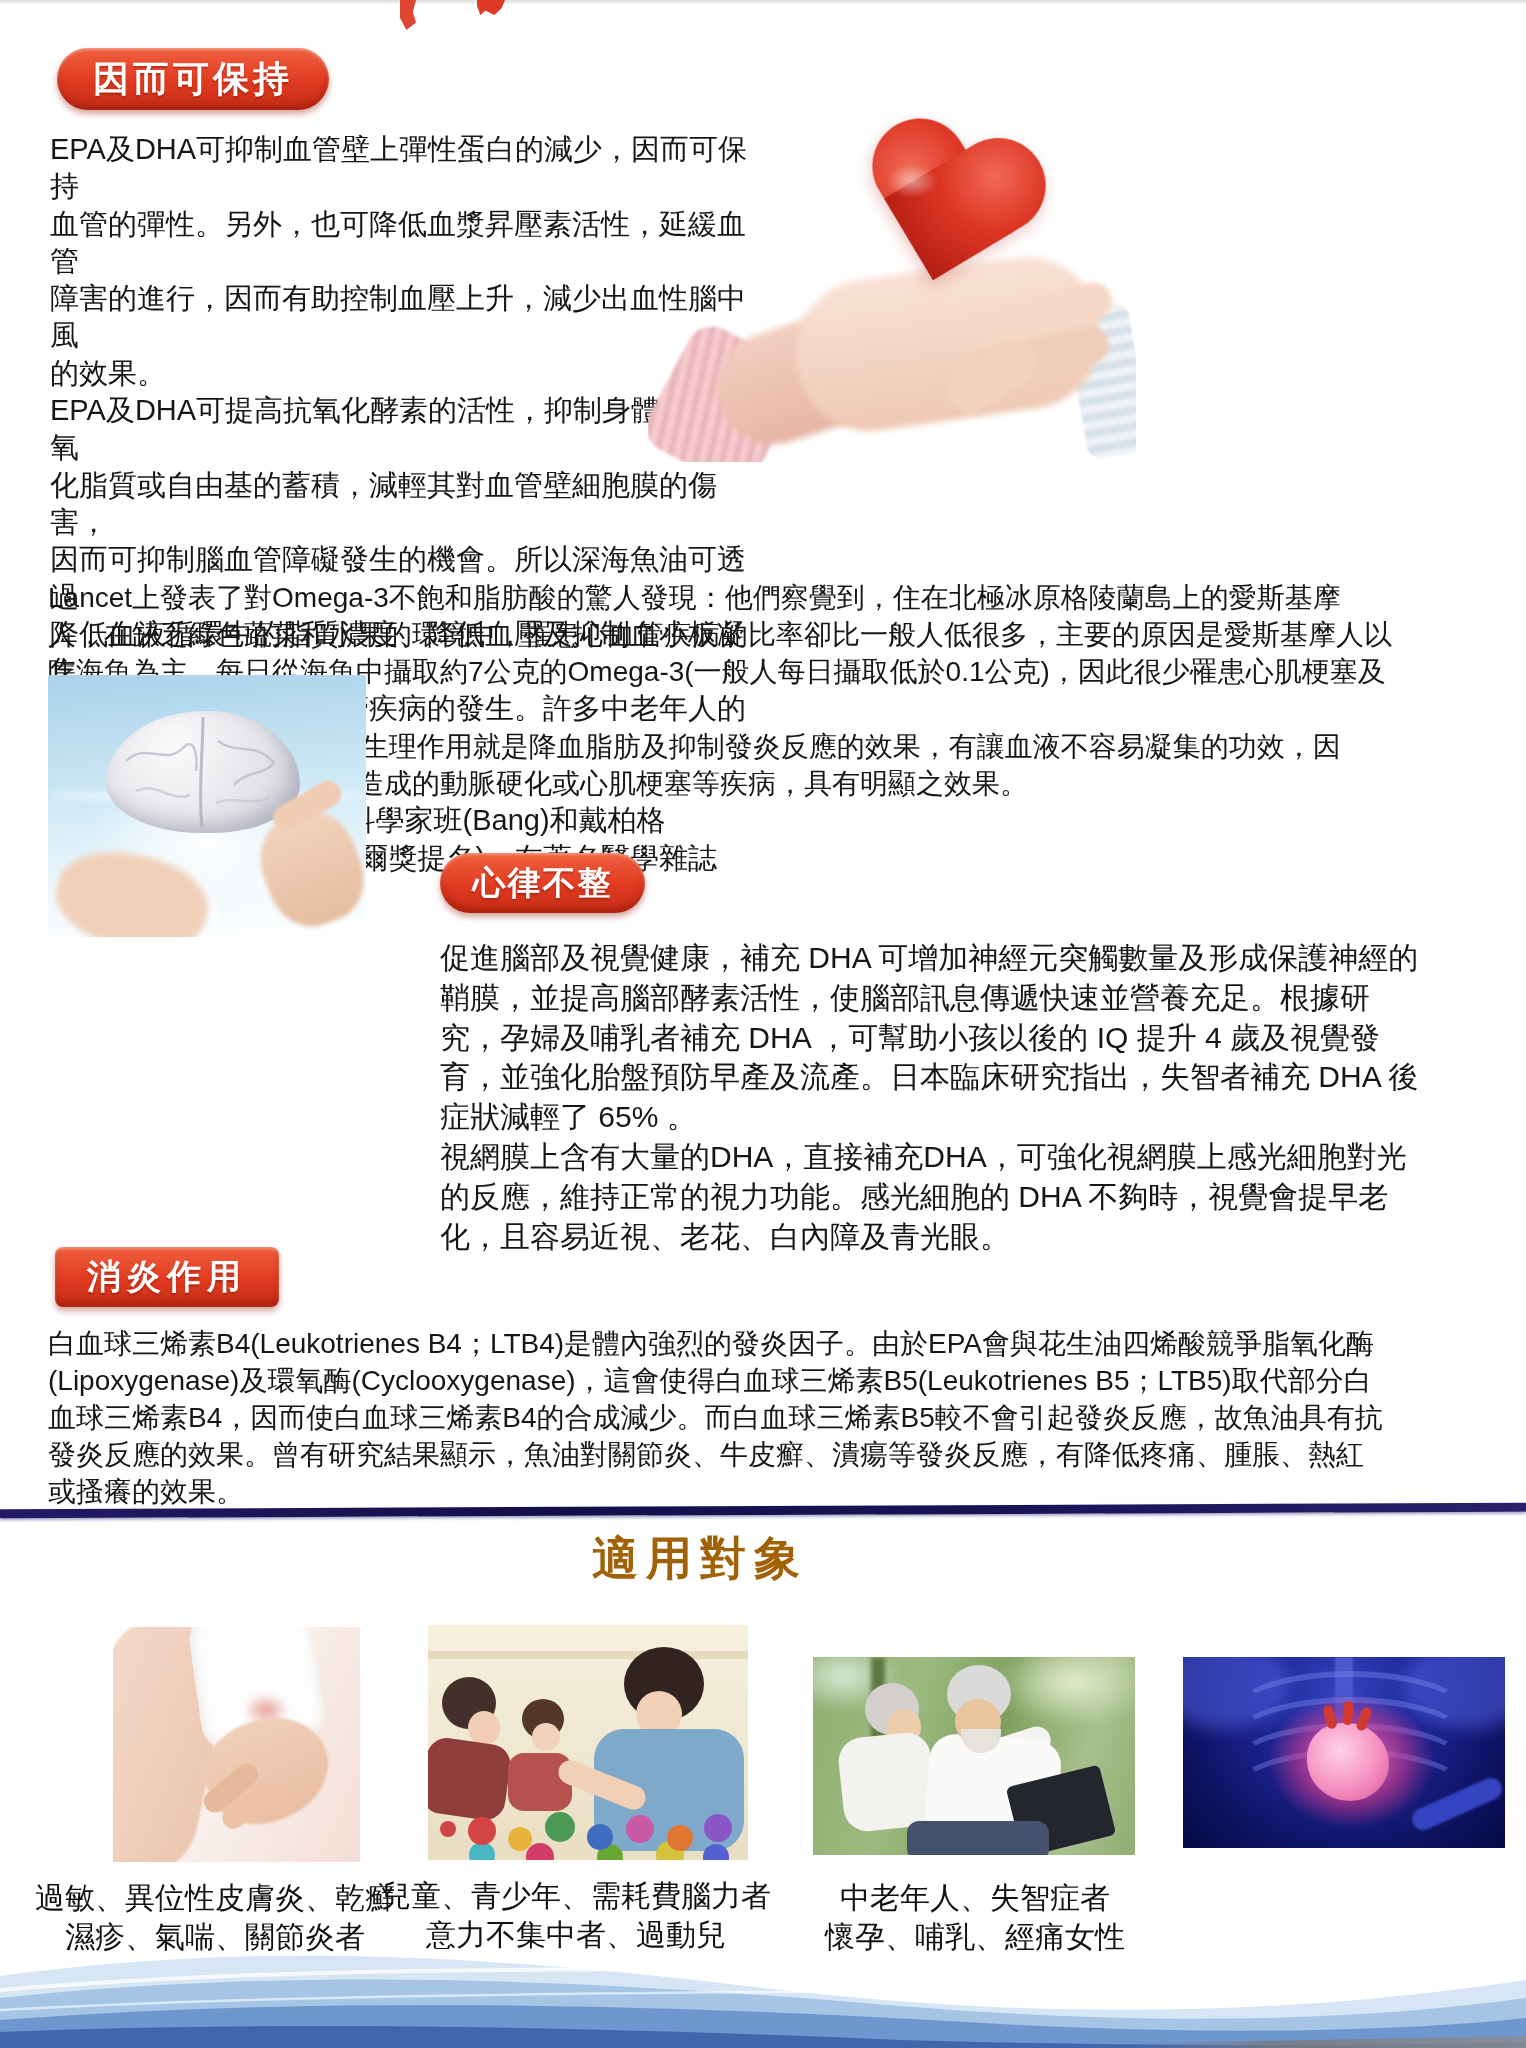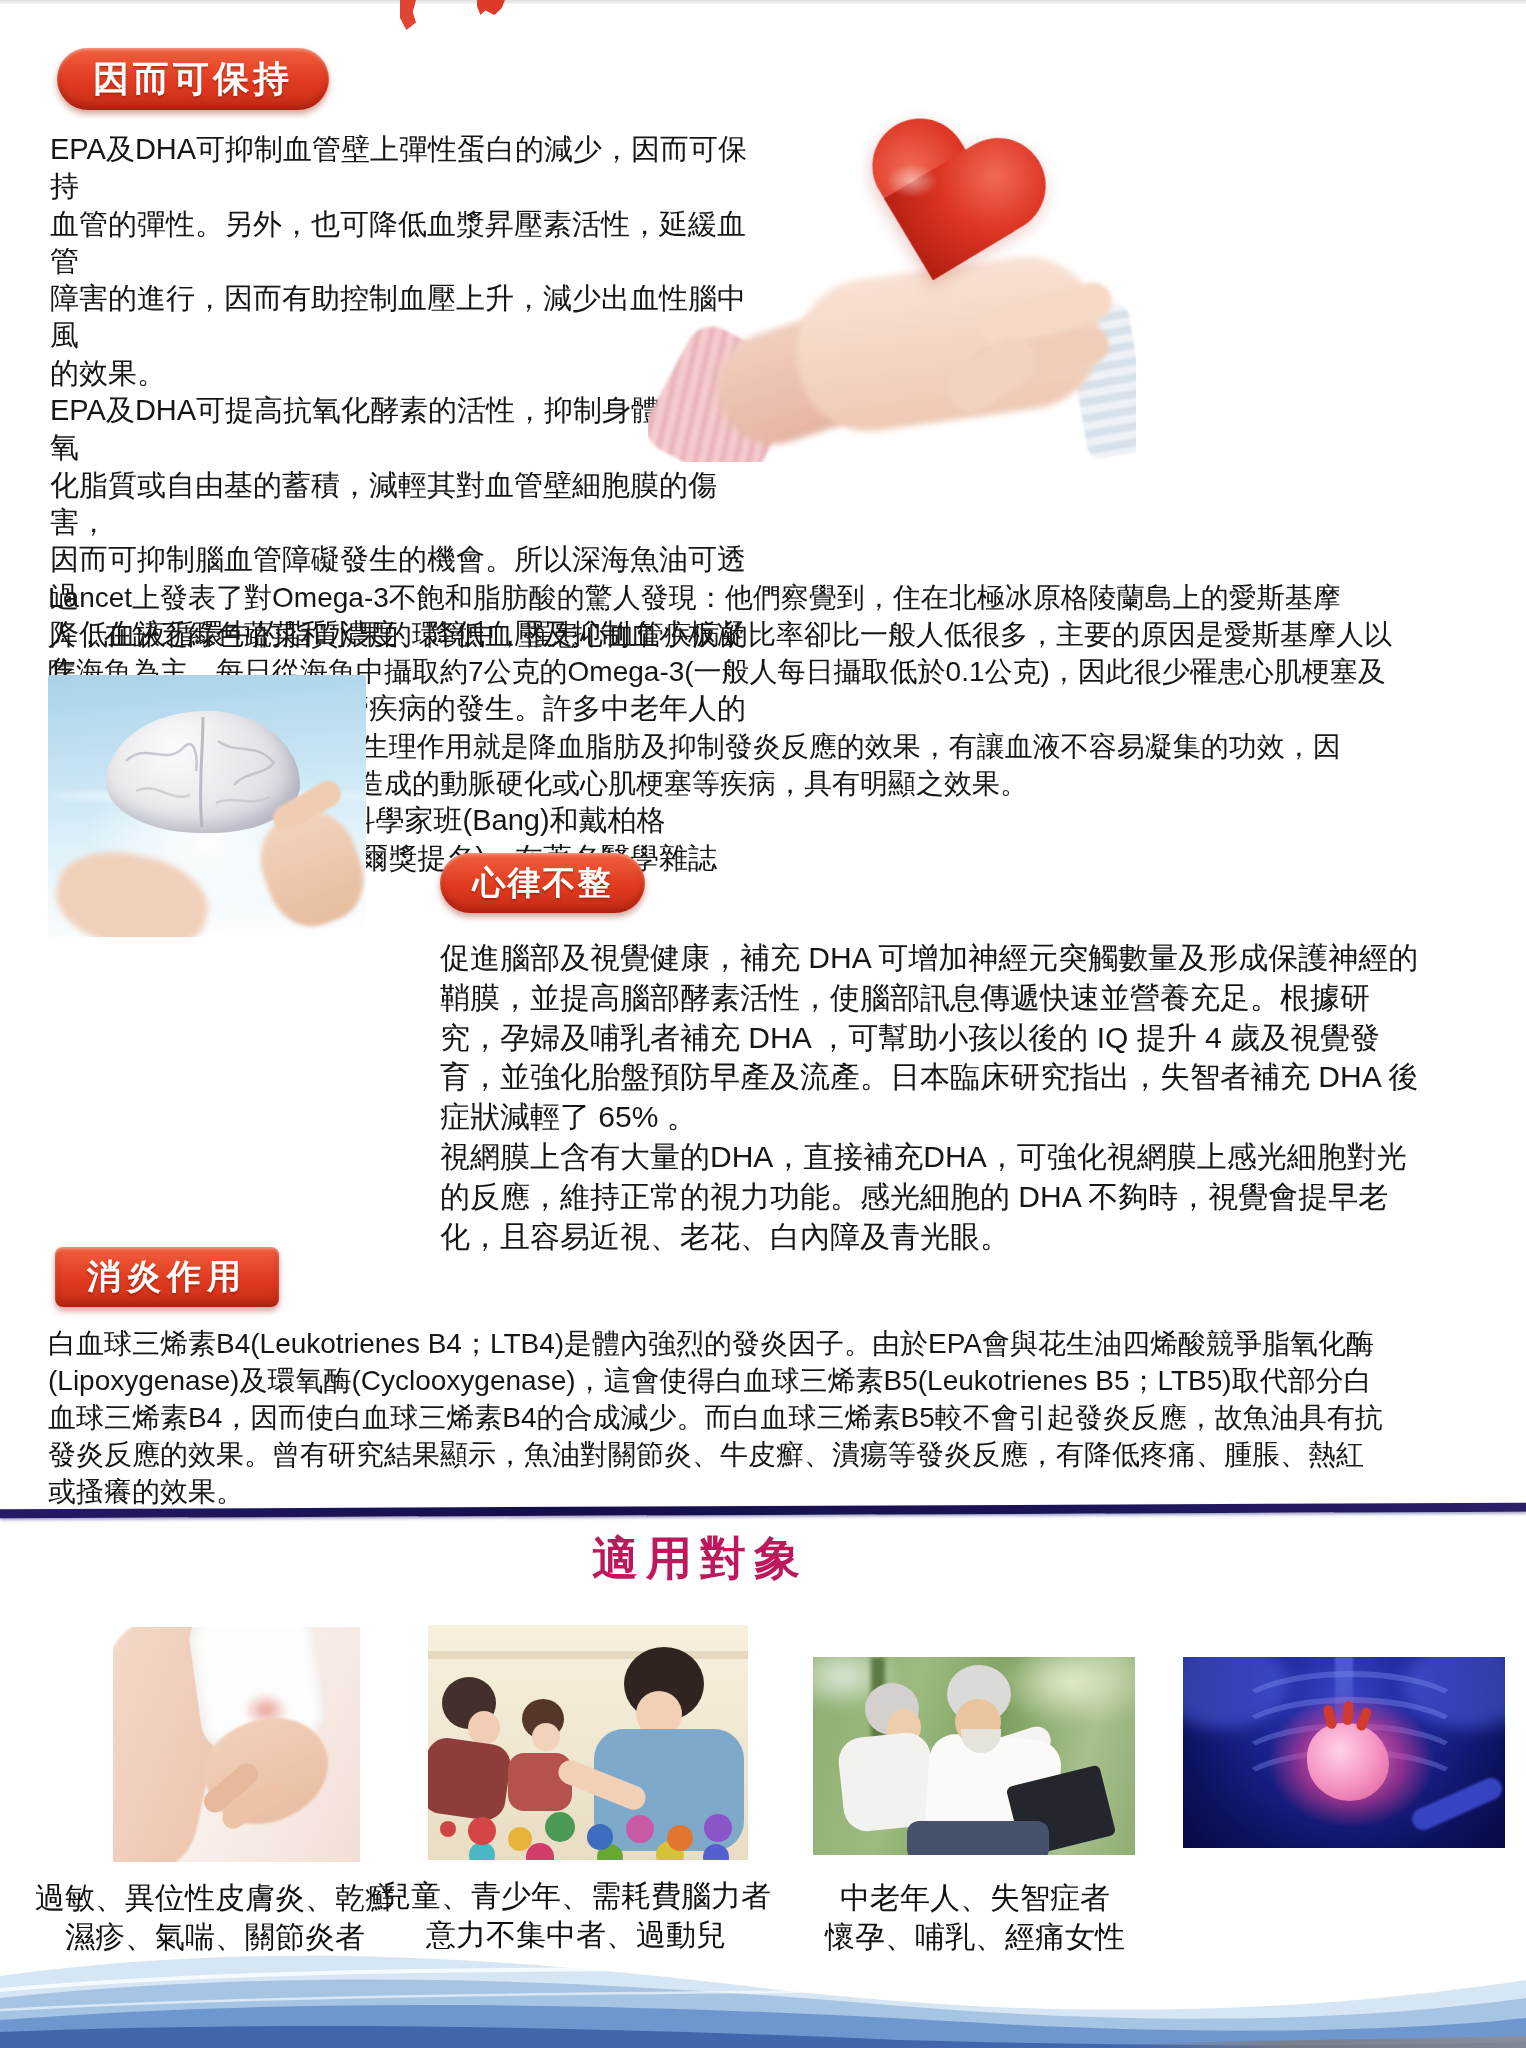--- a/index.html
+++ b/index.html
@@ -39,21 +39,21 @@
   .p-cardio-left{left:50px;top:131px;width:700px;font-size:29px;line-height:37.3px;}
   .p-cardio-full{left:48px;top:579px;width:1480px;font-size:28px;line-height:37.2px;}
   .p-brain{left:440px;top:938px;width:1090px;font-size:30px;line-height:39.8px;}
   .p-inflam{left:48px;top:1325px;width:1480px;font-size:28px;line-height:37px;}
 
   
   .divider{left:0;top:1506px;width:1526px;height:9px;transform:rotate(-.25deg);
     background:linear-gradient(90deg,#241a66,#140f4a 35%,#1a1458 70%,#2a2168);
     box-shadow:0 2px 3px rgba(60,60,140,.45);}
   .audience-title{left:420px;top:1528px;width:560px;text-align:center;
-    font-size:46px;font-weight:600;letter-spacing:8px;color:#be185d;}
+    font-size:46px;font-weight:600;letter-spacing:8px;color:#a16207;}
 
   
   .fig-heart{left:648px;top:100px;width:488px;height:362px;overflow:hidden;}
   .hh-sleeve{left:14px;top:238px;width:122px;height:136px;border-radius:26px;filter:blur(1.5px);
     transform:rotate(28deg);background:repeating-linear-gradient(75deg,#f5cbce 0 7px,#e9b6ba 7px 13px);z-index:1;}
   .hh-old-hand{left:66px;top:208px;width:268px;height:112px;border-radius:56px;filter:blur(3px);
     transform:rotate(-18deg);background:linear-gradient(#f2cfc0,#e6b5a4);z-index:2;}
   .hh-cuff{left:428px;top:206px;width:64px;height:150px;border-radius:14px;filter:blur(1px);
     transform:rotate(-10deg);background:repeating-linear-gradient(180deg,#eef2f6 0 8px,#d7e1ea 8px 16px);z-index:2;}
   .hh-palm{left:148px;top:168px;width:304px;height:152px;border-radius:72px;filter:blur(3px);

